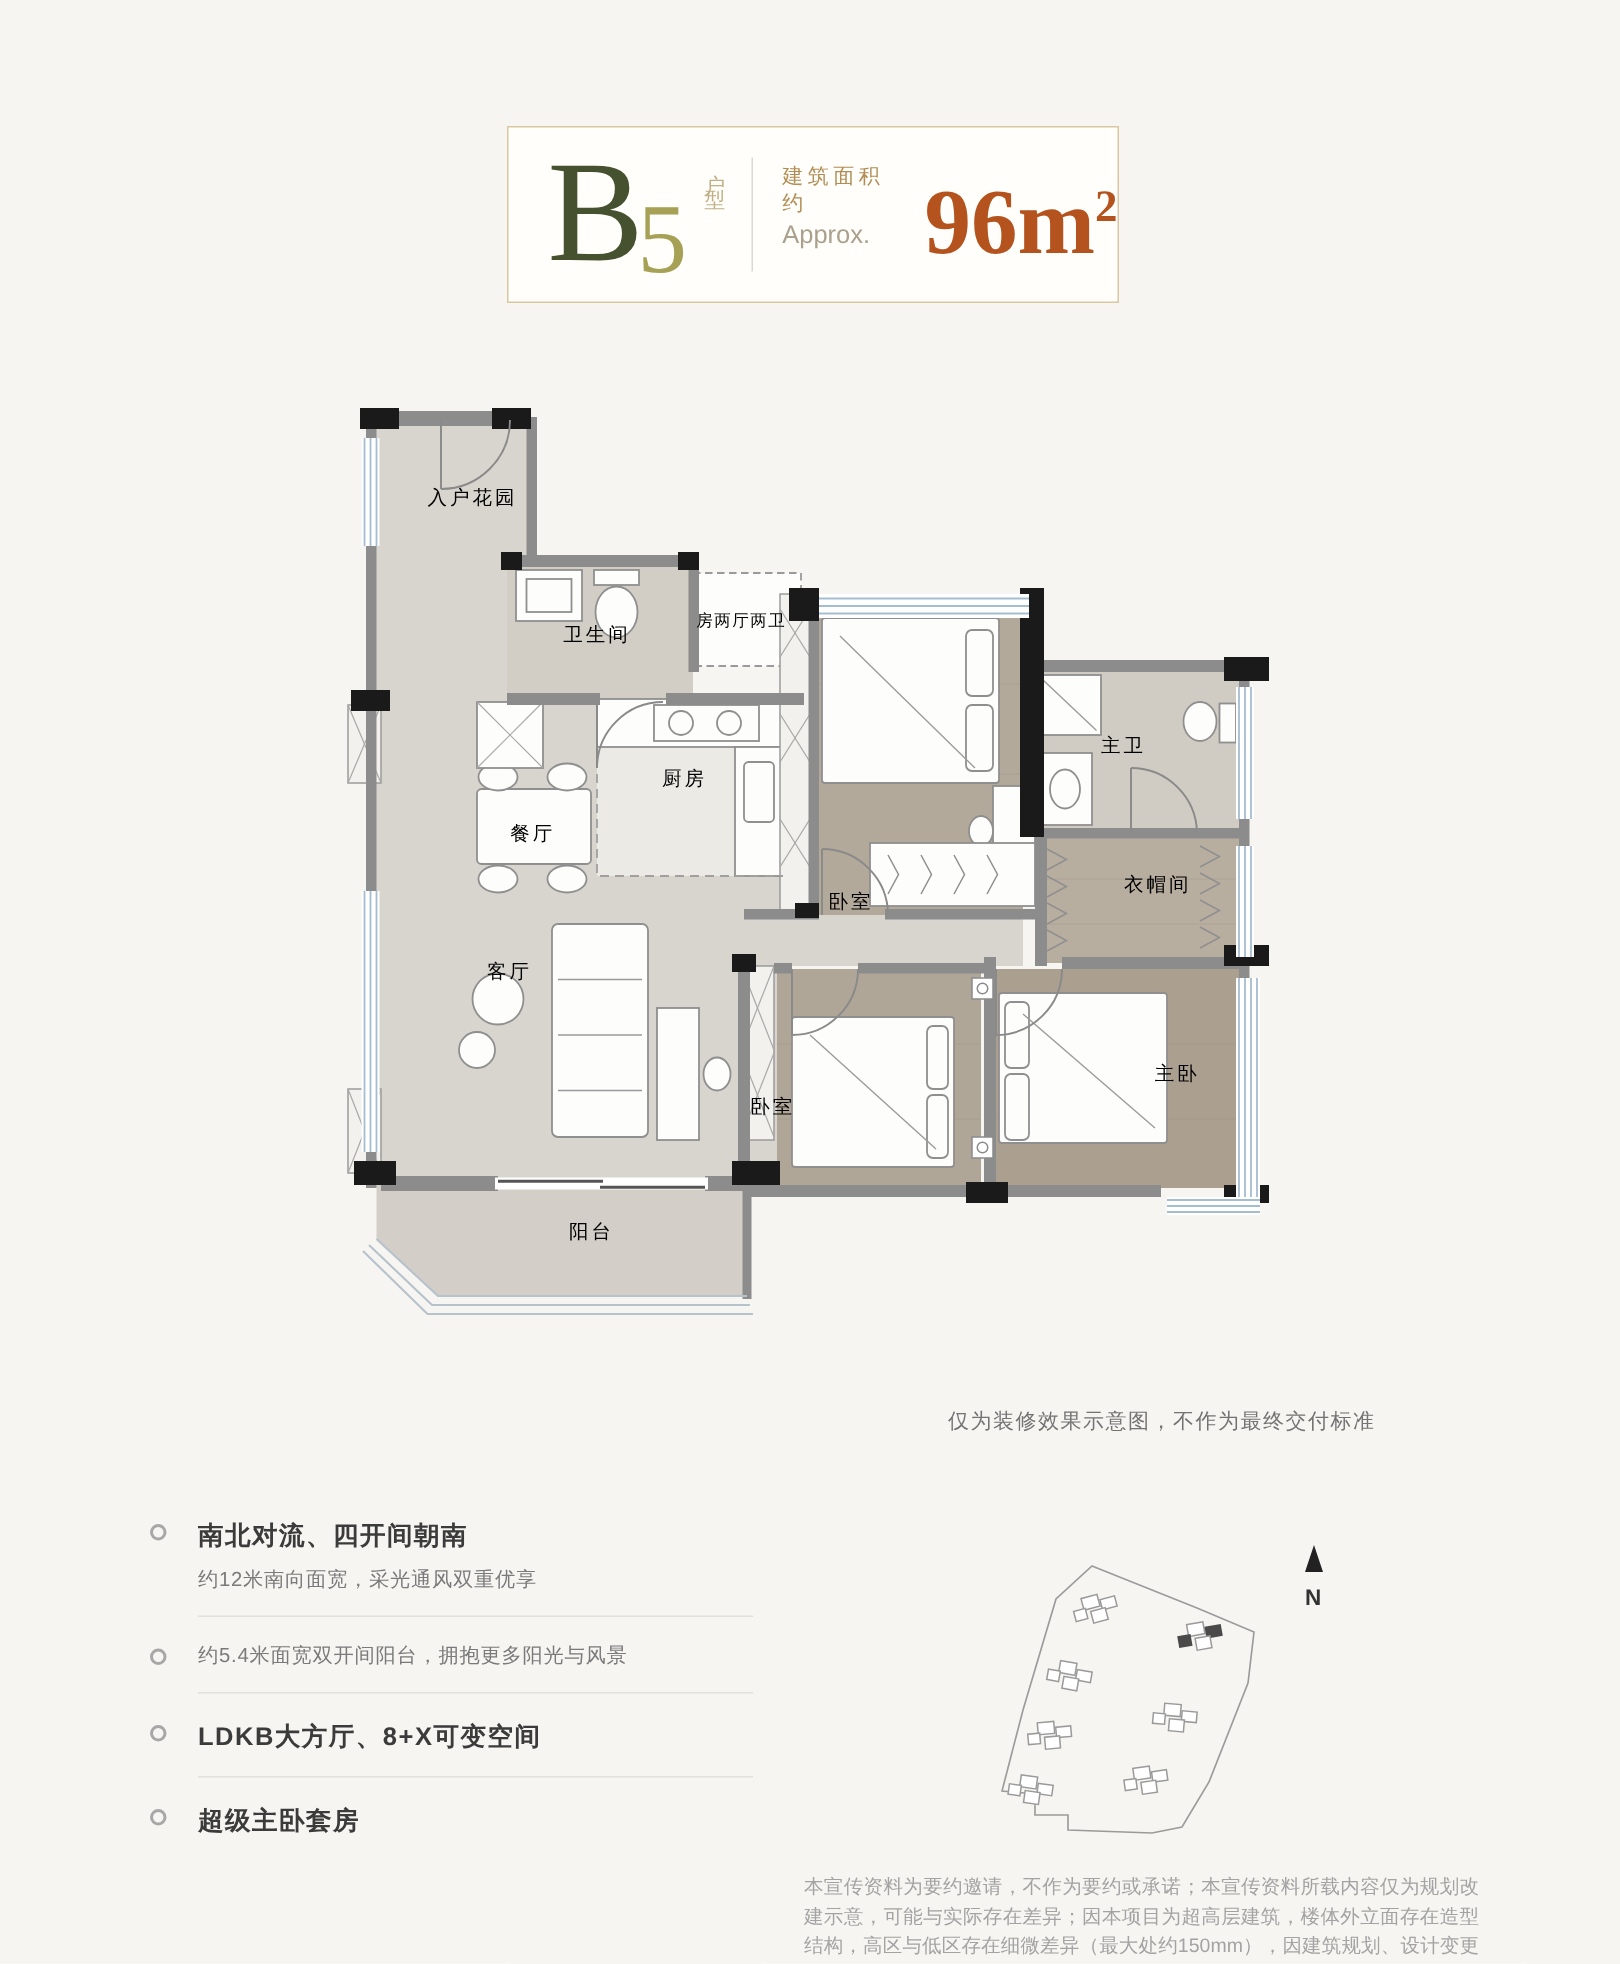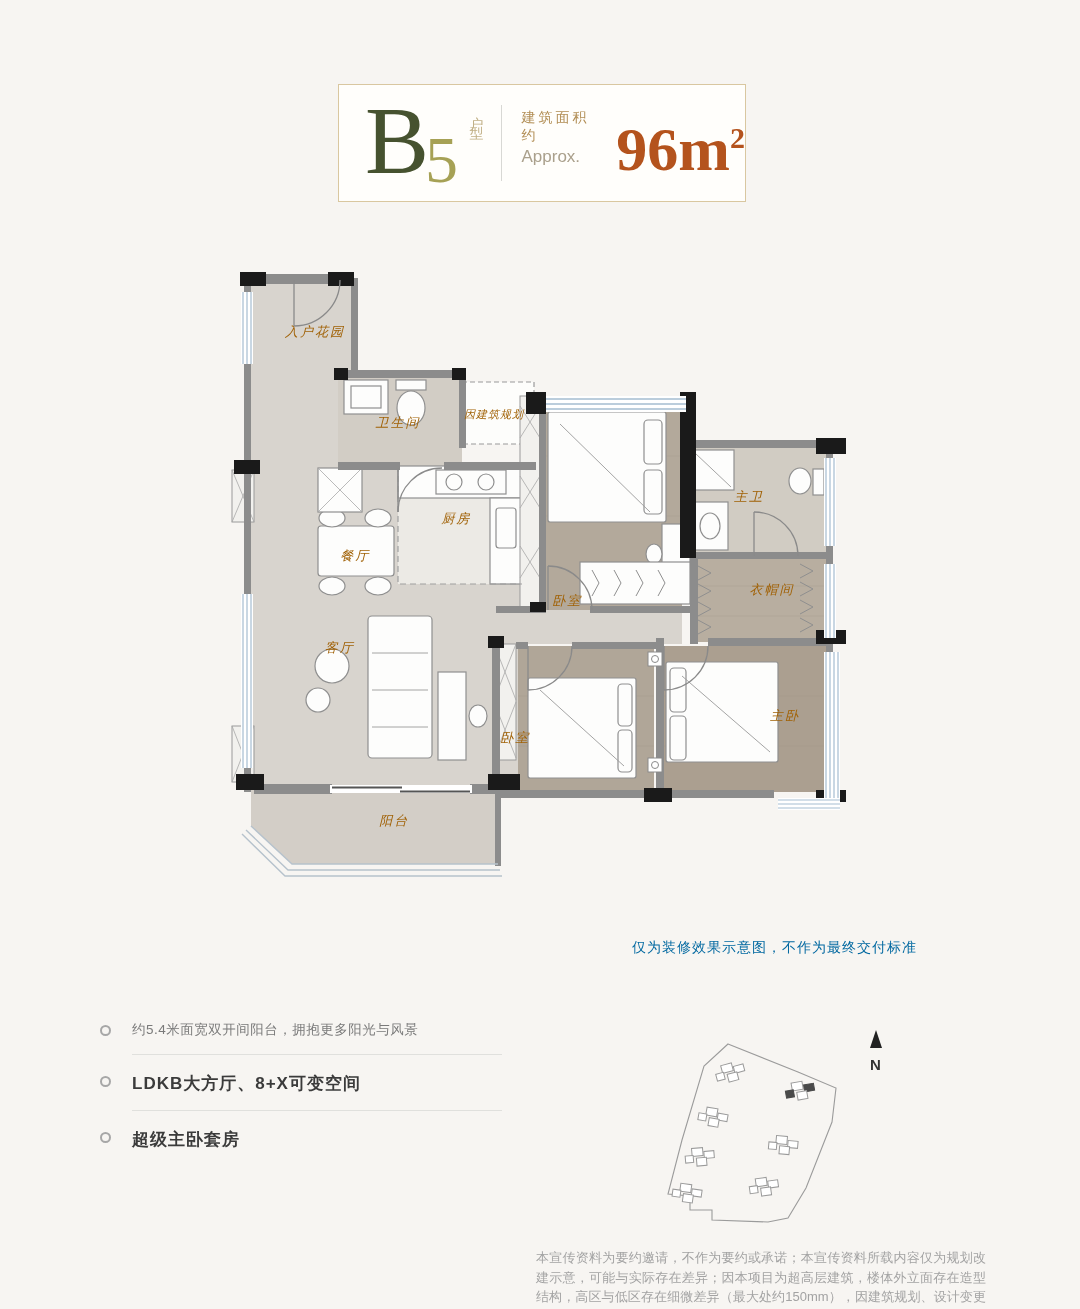--- a/index.html
+++ b/index.html
@@ -23,27 +23,27 @@
   .area-val sup { font-size:30px; }
   .layout-row { margin-top:6px; font-weight:bold; }
   .layout-q { font-size:26px; color:#b59a5e; letter-spacing:2px; }
   .layout-t { font-size:26px; color:#ac5a2e; letter-spacing:9px; }
 
   
   .plan-wrap { position:absolute; left:230px; top:266px; width:620px; height:648px; }
   .plan-wrap svg { position:absolute; left:0; top:0; }
   .room-label { position:absolute; transform:translate(-50%,-50%); white-space:nowrap;
                 font-family:"Liberation Serif","DejaVu Serif",serif; font-size:13px;
-                color:#a16207; letter-spacing:2px;font-style:italic; }
+                color:#000000; letter-spacing:2px; }
   .rl0 { left:13.7%; top:10.2% } .rl1 { left:27.1%; top:24.2% } .rl2 { left:42.6%; top:22.8%; font-size:11px; letter-spacing:1px }
   .rl3 { left:36.5%; top:39.0% } .rl4 { left:20.2%; top:44.8% } .rl5 { left:17.7%; top:59.0% }
   .rl6 { left:26.5%; top:85.6% } .rl7 { left:54.4%; top:51.7% } .rl8 { left:83.7%; top:35.6% }
   .rl9 { left:87.4%; top:50.0% } .rl10 { left:46.0%; top:72.8% } .rl11 { left:89.5%; top:69.4% }
 
-  .plan-note { position:absolute; left:632px; top:939px; font-size:14px; color:#0369a1; letter-spacing:1px; }
+  .plan-note { position:absolute; left:632px; top:939px; font-size:14px; color:#737373; letter-spacing:1px; }
 
   
   .features { position:absolute; left:98px; top:1012px; width:404px; }
   .feat { position:relative; padding-left:34px; }
   .feat-bullet { position:absolute; left:2px; top:4px; width:11px; height:11px; border:2px solid #a7a7a7; border-radius:50%; background:transparent; }
   .feat-title { font-size:17px; font-weight:bold; color:#3b3b3b; letter-spacing:1px; }
   .feat-desc { font-size:13.5px; color:#7a7a7a; margin-top:9px; letter-spacing:0.5px; }
   .feat-div { border-top:1px solid #e0e0dd; margin:15px 0 17px 0; }
   .feat:last-child .feat-div { display:none; }
 
@@ -332,37 +332,43 @@
       <g fill="#ffffff" stroke="#8a8a8a" stroke-width="1">
         <rect x="418" y="386" width="14" height="14"></rect>
           <circle cx="425" cy="393" r="3.5"></circle>
         <rect x="418" y="492" width="14" height="14"></rect>
           <circle cx="425" cy="499" r="3.5"></circle>
       </g>
     </svg>
 
     <div class="room-label rl0">入户花园</div>
     <div class="room-label rl1">卫生间</div>
-    <div class="room-label rl2">因建筑规划</div>
+    <div class="room-label rl2">房两厅两卫</div>
     <div class="room-label rl3">厨房</div>
     <div class="room-label rl4">餐厅</div>
     <div class="room-label rl5">客厅</div>
     <div class="room-label rl6">阳台</div>
     <div class="room-label rl7">卧室</div>
     <div class="room-label rl8">主卫</div>
     <div class="room-label rl9">衣帽间</div>
     <div class="room-label rl10">卧室</div>
     <div class="room-label rl11">主卧</div>
   </div>
 
   <div class="plan-note">仅为装修效果示意图，不作为最终交付标准</div>
 
   <div class="features">
     <div class="feat">
       <span class="feat-bullet"></span>
+      <div class="feat-title">南北对流、四开间朝南</div>
+      <div class="feat-desc">约12米南向面宽，采光通风双重优享</div>
+      <div class="feat-div"></div>
+    </div>
+    <div class="feat">
+      <span class="feat-bullet"></span>
       <div class="feat-desc">约5.4米面宽双开间阳台，拥抱更多阳光与风景</div>
       <div class="feat-div"></div>
     </div>
     <div class="feat">
       <span class="feat-bullet"></span>
       <div class="feat-title">LDKB大方厅、8+X可变空间</div>
       <div class="feat-div"></div>
     </div>
     <div class="feat">
       <span class="feat-bullet"></span>

